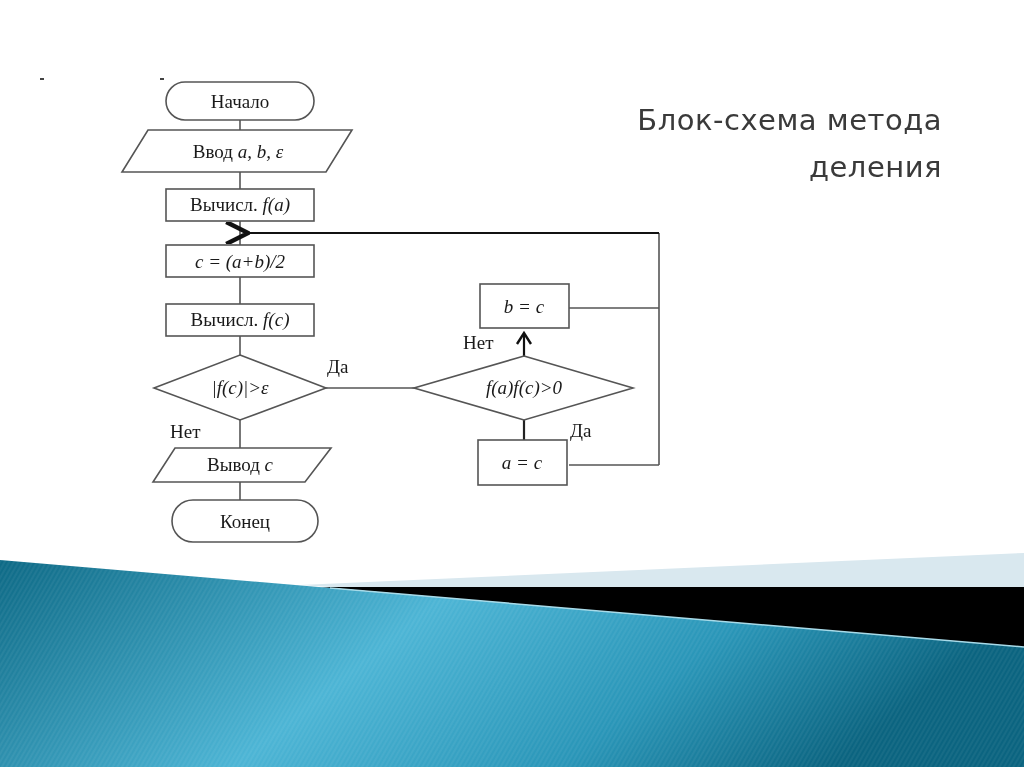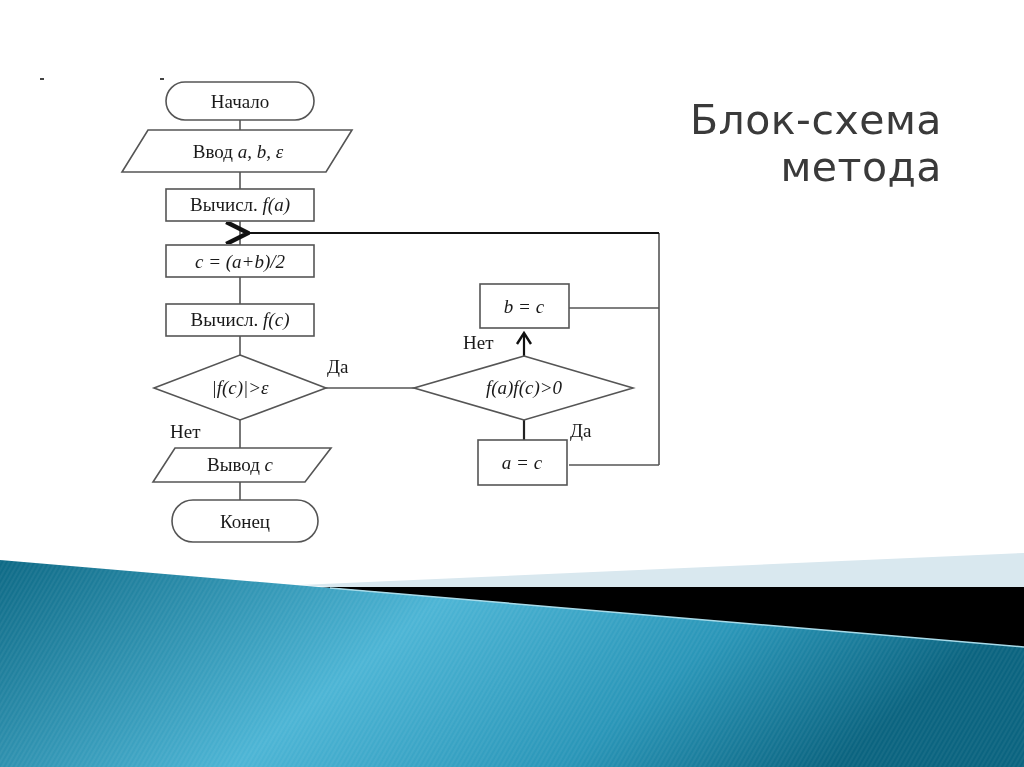--- a/index.html
+++ b/index.html
@@ -1,35 +1,36 @@
 <!DOCTYPE html>
 <html><head>
   <meta charset="utf-8">
   <style>
     html, body { margin: 0; padding: 0; background: #ffffff; }
     body { width: 1024px; height: 767px; position: relative; overflow: hidden; }
     .slide { position: absolute; left: 0; top: 0; width: 1024px; height: 767px; background: #ffffff; }
     .title {
       position: absolute; right: 82px; top: 97px; width: 420px;
       text-align: right; font-family: "DejaVu Sans", sans-serif;
-      font-size: 41px; line-height: 47px; color: #3a3a3a; letter-spacing: 0.5px;
+      font-size: 29px; line-height: 47px; color: #3a3a3a; letter-spacing: 0.5px;
     }
     .title span { display: block; }
     svg.flow { position: absolute; left: 0; top: 0; }
     .ftxt { font-family: "Liberation Serif", "DejaVu Serif", serif; font-size: 19px; fill: #1a1a1a; }
     .it { font-style: italic; }
     svg.band { position: absolute; left: 0; top: 0; }
   </style>
 </head>
 <body>
 
 <div class="slide">
 
   <div class="title">
     <span>Блок-схема метода</span>
+    <span>деления</span>
   </div>
 
   <svg class="flow" width="1024" height="767" viewBox="0 0 1024 767">
     <defs>
       <marker id="arrowL" markerWidth="12" markerHeight="10" refX="2" refY="5" orient="auto">
         <path d="M11,0 L1,5 L11,10" fill="none" stroke="#111" stroke-width="2"></path>
       </marker>
     </defs>
     <g stroke="#555" stroke-width="1.6" fill="none">
 

